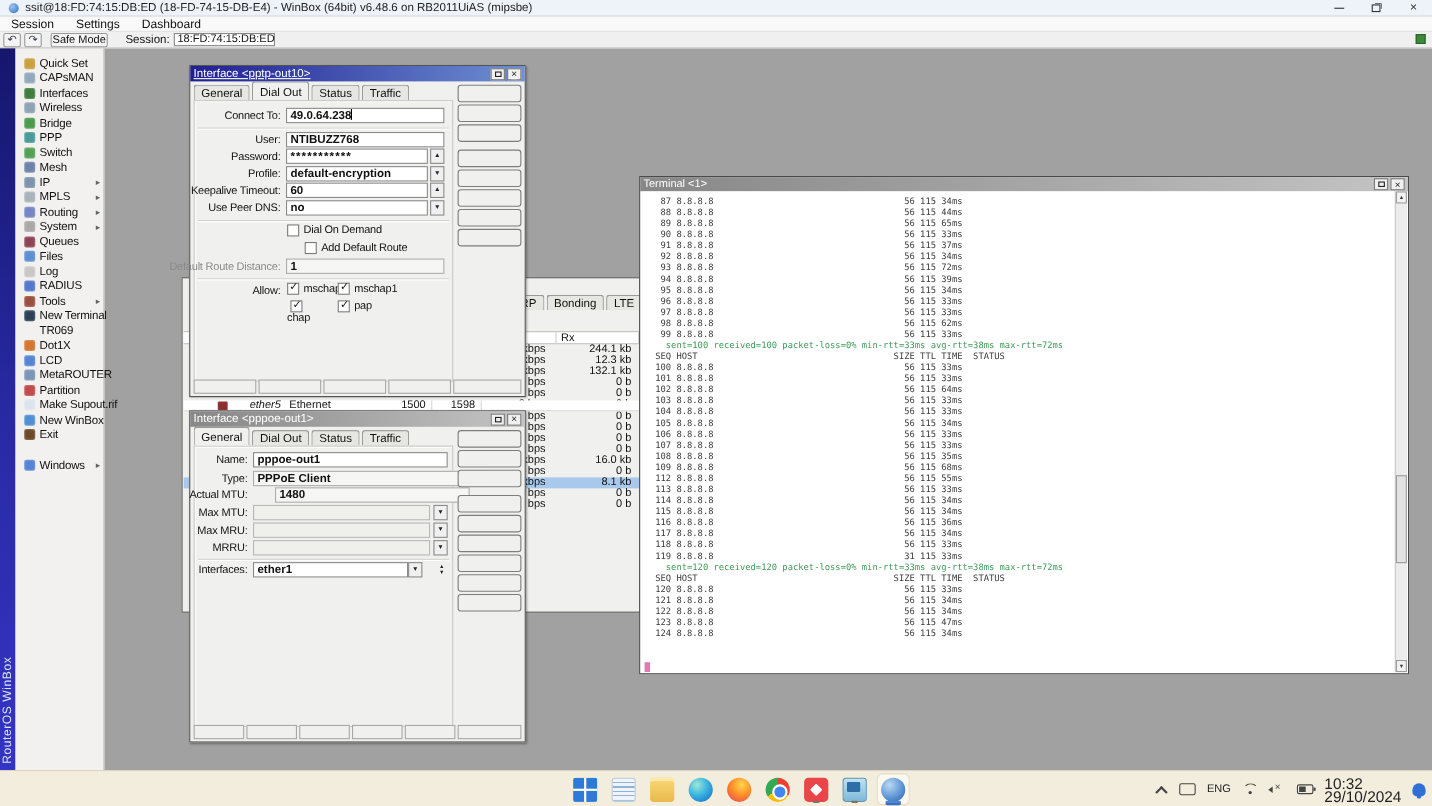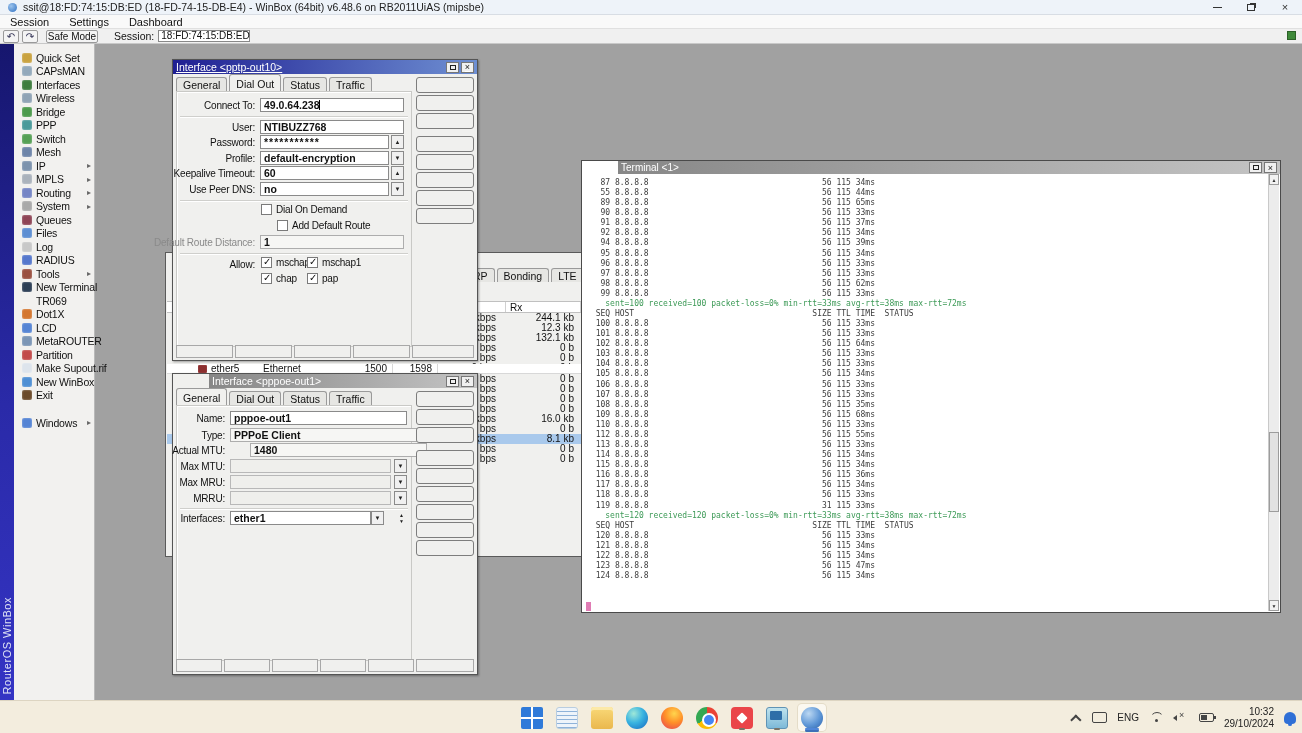--- a/index.html
+++ b/index.html
@@ -35,21 +35,21 @@
   .side-item.gap { margin-top:14px; }
   .mi-icon { width:10px; height:10px; border-radius:2px; margin-right:4px; flex:0 0 auto; box-shadow:inset 0 0 2px rgba(255,255,255,.5); }
   .side-label { font-size:10.5px; white-space:nowrap; letter-spacing:-0.2px; }
   .side-arrow { display:none; position:absolute; right:3px; font-size:8px; color:#666; }
   .side-item.has-arrow .side-arrow { display:block; }
 
   
   .dlg { position:absolute; background:#f0f0ee; border:1px solid #545454; box-shadow:1px 1px 2px rgba(0,0,0,.35); }
   .dlg-title { height:14px; display:flex; align-items:center; padding:0 3px; color:#fff; font-size:10.5px; }
   .dlg-title.active { background:linear-gradient(90deg,#1f1f92 0%, #6e8fd2 100%);text-decoration:underline; }
-  .dlg-title.inactive { background:linear-gradient(90deg,#878787 0%, #c4c4c4 100%);margin-left:36px; }
+  .dlg-title.inactive { background:linear-gradient(90deg,#878787 0%, #c4c4c4 100%); }
   .dlg-title .spacer { flex:1; }
   .tbtn { width:13px; height:11px; background:#f0f0f0; border:1px solid #777; margin-left:2px; display:flex; align-items:center; justify-content:center; color:#222; }
   .tbtn .rbox { width:6px; height:5px; border:1px solid #222; }
   .tbtn .xg { font-size:9px; line-height:8px; }
 
   .tabs { position:absolute; left:3px; display:flex; align-items:flex-end; height:17px; }
   .tab { border:1px solid #9a9a9a; border-bottom:none; border-radius:3px 3px 0 0; background:#e6e6e3; font-size:10.5px; padding:1px 6px 2px; margin-right:2px; height:14px; }
   .tab.active { background:#f0f0ee; height:17px; padding-top:3px; position:relative; z-index:2; }
 
   .fbox { position:absolute; left:3px; top:31px; width:236px; height:256px; border:1px solid #c9c9c6; box-shadow:inset 1px 1px 0 #fff; }
@@ -84,21 +84,21 @@
   .ifhdr .rx-h { position:absolute; left:343px; top:0; }
   .ifhdr .vline1 { position:absolute; left:338px; top:0; bottom:0; width:1px; background:#d0d0d0; }
   .ifhdr .vline2 { position:absolute; left:413px; top:0; bottom:0; width:1px; background:#d0d0d0; }
   .ifrows { position:absolute; left:1px; right:1px; top:60px; }
   .ifrow { position:relative; height:10.1px; font-size:10px; line-height:10px; }
   .ifrow.selected { background:#a9c9ec; }
   .ifrow .tx { position:absolute; right:167px; top:0; }
   .ifrow .rx { position:absolute; right:89px; top:0; }
   .eth-row { position:absolute; left:1px; right:1px; top:110.5px; height:10.5px; font-size:10px; line-height:10px; border-bottom:1px solid #d8d8d8; background:#fff; }
   .eth-ico { position:absolute; left:31px; top:1px; width:9px; height:8px; background:#8c2f2f; border-radius:1px; box-shadow:inset 0 0 1px #e0a0a0; }
-  .eth-name { position:absolute; left:44px; } .eth-type { position:absolute; left:96px; }
+  .eth-name { position:absolute; left:60px;font-style:italic; } .eth-type { position:absolute; left:96px; }
   .eth-mtu { position:absolute; right:276px; } .eth-l2 { position:absolute; right:231px; }
   .eth-b1 { position:absolute; right:270px; top:0; bottom:0; width:1px; background:#d8d8d8; }
   .eth-b2 { position:absolute; right:225px; top:0; bottom:0; width:1px; background:#d8d8d8; }
 
   
   .term { position:absolute; left:581px; top:160px; width:700px; height:453px; background:#fff; border:1px solid #4a4a4a; }
   .term-title { position:absolute; left:0; top:0; right:0; height:13px; display:flex; align-items:center; padding:0 3px; color:#fff; font-size:10px; background:linear-gradient(90deg,#8d8d8d,#c6c6c6); }
   .term-body { position:absolute; left:1px; top:13px; right:12px; bottom:1px; background:#fff; overflow:hidden; padding:4px 0 0 3px; }
   .term-line { font-family:"DejaVu Sans Mono",monospace; font-size:8px; line-height:10.08px; white-space:pre; color:#3c3c3c; }
   .term-line.sum { color:#3d9a57; }
@@ -137,21 +137,21 @@
   .lang { font-size:10px; color:#222; }
   .wifi { position:relative; width:14px; height:11px; }
   .wifi::before { content:""; position:absolute; left:1px; top:0; width:12px; height:12px; border:1.5px solid #444; border-radius:50%; clip-path:polygon(0 0,100% 0,50% 50%); }
   .wifi::after { content:""; position:absolute; left:6px; bottom:1px; width:3px; height:3px; background:#444; border-radius:50%; }
   .spk { position:relative; width:16px; height:11px; font-size:9px; color:#444; }
   .spk::before { content:""; position:absolute; left:0; top:3px; border-left:4px solid #444; border-top:3px solid transparent; border-bottom:3px solid transparent; transform:rotate(180deg); }
   .spk::after { content:"×"; position:absolute; left:6px; top:-2px; }
   .batt { width:15px; height:9px; border:1.5px solid #444; border-radius:2px; position:relative; }
   .batt::before { content:""; position:absolute; left:1px; top:1px; bottom:1px; width:6px; background:#444; }
   .batt::after { content:""; position:absolute; right:-3px; top:2px; width:2px; height:3px; background:#444; }
-  .clock { text-align:right; font-size:10px; line-height:12px; color:#222; }
+  .clock { font-size:14px; line-height:12px; color:#222; }
   .bell { width:12px; height:12px; background:#2f6fd6; border-radius:50% 50% 4px 4px; position:relative; }
   .bell::after { content:""; position:absolute; left:4px; bottom:-2px; width:4px; height:3px; background:#2f6fd6; border-radius:50%; }
 </style>
 </head>
 <body>
 
 <div class="titlebar">
   <div class="app-ico"></div>
   <div class="title-text">ssit@18:FD:74:15:DB:ED (18-FD-74-15-DB-E4) - WinBox (64bit) v6.48.6 on RB2011UiAS (mipsbe)</div>
   <div class="win-ctrls">
@@ -420,44 +420,44 @@
     <span class="spacer"></span>
     <span class="tbtn">
         <span class="rbox"></span>
       </span>
     <span class="tbtn">
         <span class="xg">×</span>
       </span>
   </div>
   <div class="term-body" id="term-body">
       <div class="term-line">   87 8.8.8.8                                    56 115 34ms</div>
-      <div class="term-line">   55 8.8.8.8                                    56 115 44ms</div>
+      <div class="term-line">   88 8.8.8.8                                    56 115 44ms</div>
       <div class="term-line">   89 8.8.8.8                                    56 115 65ms</div>
       <div class="term-line">   90 8.8.8.8                                    56 115 33ms</div>
       <div class="term-line">   91 8.8.8.8                                    56 115 37ms</div>
       <div class="term-line">   92 8.8.8.8                                    56 115 34ms</div>
+      <div class="term-line">   93 8.8.8.8                                    56 115 72ms</div>
       <div class="term-line">   94 8.8.8.8                                    56 115 39ms</div>
       <div class="term-line">   95 8.8.8.8                                    56 115 34ms</div>
       <div class="term-line">   96 8.8.8.8                                    56 115 33ms</div>
       <div class="term-line">   97 8.8.8.8                                    56 115 33ms</div>
       <div class="term-line">   98 8.8.8.8                                    56 115 62ms</div>
       <div class="term-line">   99 8.8.8.8                                    56 115 33ms</div>
       <div class="term-line sum">    sent=100 received=100 packet-loss=0% min-rtt=33ms avg-rtt=38ms max-rtt=72ms</div>
       <div class="term-line hdr">  SEQ HOST                                     SIZE TTL TIME  STATUS</div>
       <div class="term-line">  100 8.8.8.8                                    56 115 33ms</div>
       <div class="term-line">  101 8.8.8.8                                    56 115 33ms</div>
       <div class="term-line">  102 8.8.8.8                                    56 115 64ms</div>
       <div class="term-line">  103 8.8.8.8                                    56 115 33ms</div>
       <div class="term-line">  104 8.8.8.8                                    56 115 33ms</div>
       <div class="term-line">  105 8.8.8.8                                    56 115 34ms</div>
       <div class="term-line">  106 8.8.8.8                                    56 115 33ms</div>
       <div class="term-line">  107 8.8.8.8                                    56 115 33ms</div>
       <div class="term-line">  108 8.8.8.8                                    56 115 35ms</div>
       <div class="term-line">  109 8.8.8.8                                    56 115 68ms</div>
-      <div class="term-line">  110 8.8.8.8                                    56 115 33ms</div>
       <div class="term-line">  112 8.8.8.8                                    56 115 55ms</div>
       <div class="term-line">  113 8.8.8.8                                    56 115 33ms</div>
       <div class="term-line">  114 8.8.8.8                                    56 115 34ms</div>
       <div class="term-line">  115 8.8.8.8                                    56 115 34ms</div>
       <div class="term-line">  116 8.8.8.8                                    56 115 36ms</div>
       <div class="term-line">  117 8.8.8.8                                    56 115 34ms</div>
       <div class="term-line">  118 8.8.8.8                                    56 115 33ms</div>
       <div class="term-line">  119 8.8.8.8                                    31 115 33ms</div>
       <div class="term-line sum">    sent=120 received=120 packet-loss=0% min-rtt=33ms avg-rtt=38ms max-rtt=72ms</div>
       <div class="term-line hdr">  SEQ HOST                                     SIZE TTL TIME  STATUS</div>
@@ -532,21 +532,21 @@
     <div class="sep" style="top:161px;"></div>
     <div class="flabel" style="right:156px; top:167px;">Allow:</div>
     <div class="cb checked" style="left:84px; top:165px;">
       <span class="box"></span>
         <span>mschap2</span>
     </div>
     <div class="cb checked" style="left:130px; top:165px;">
       <span class="box"></span>
         <span>mschap1</span>
     </div>
-    <div class="cb checked" style="left:84px; top:181px;">
+    <div class="cb checked" style="left:84px; top:181px;flex-direction:column;">
       <span class="box"></span>
         <span>chap</span>
     </div>
     <div class="cb checked" style="left:130px; top:181px;">
       <span class="box"></span>
         <span>pap</span>
     </div>
   </div>
   <div class="btncol" style="top:17px;">
     <div class="dbtn"></div>

